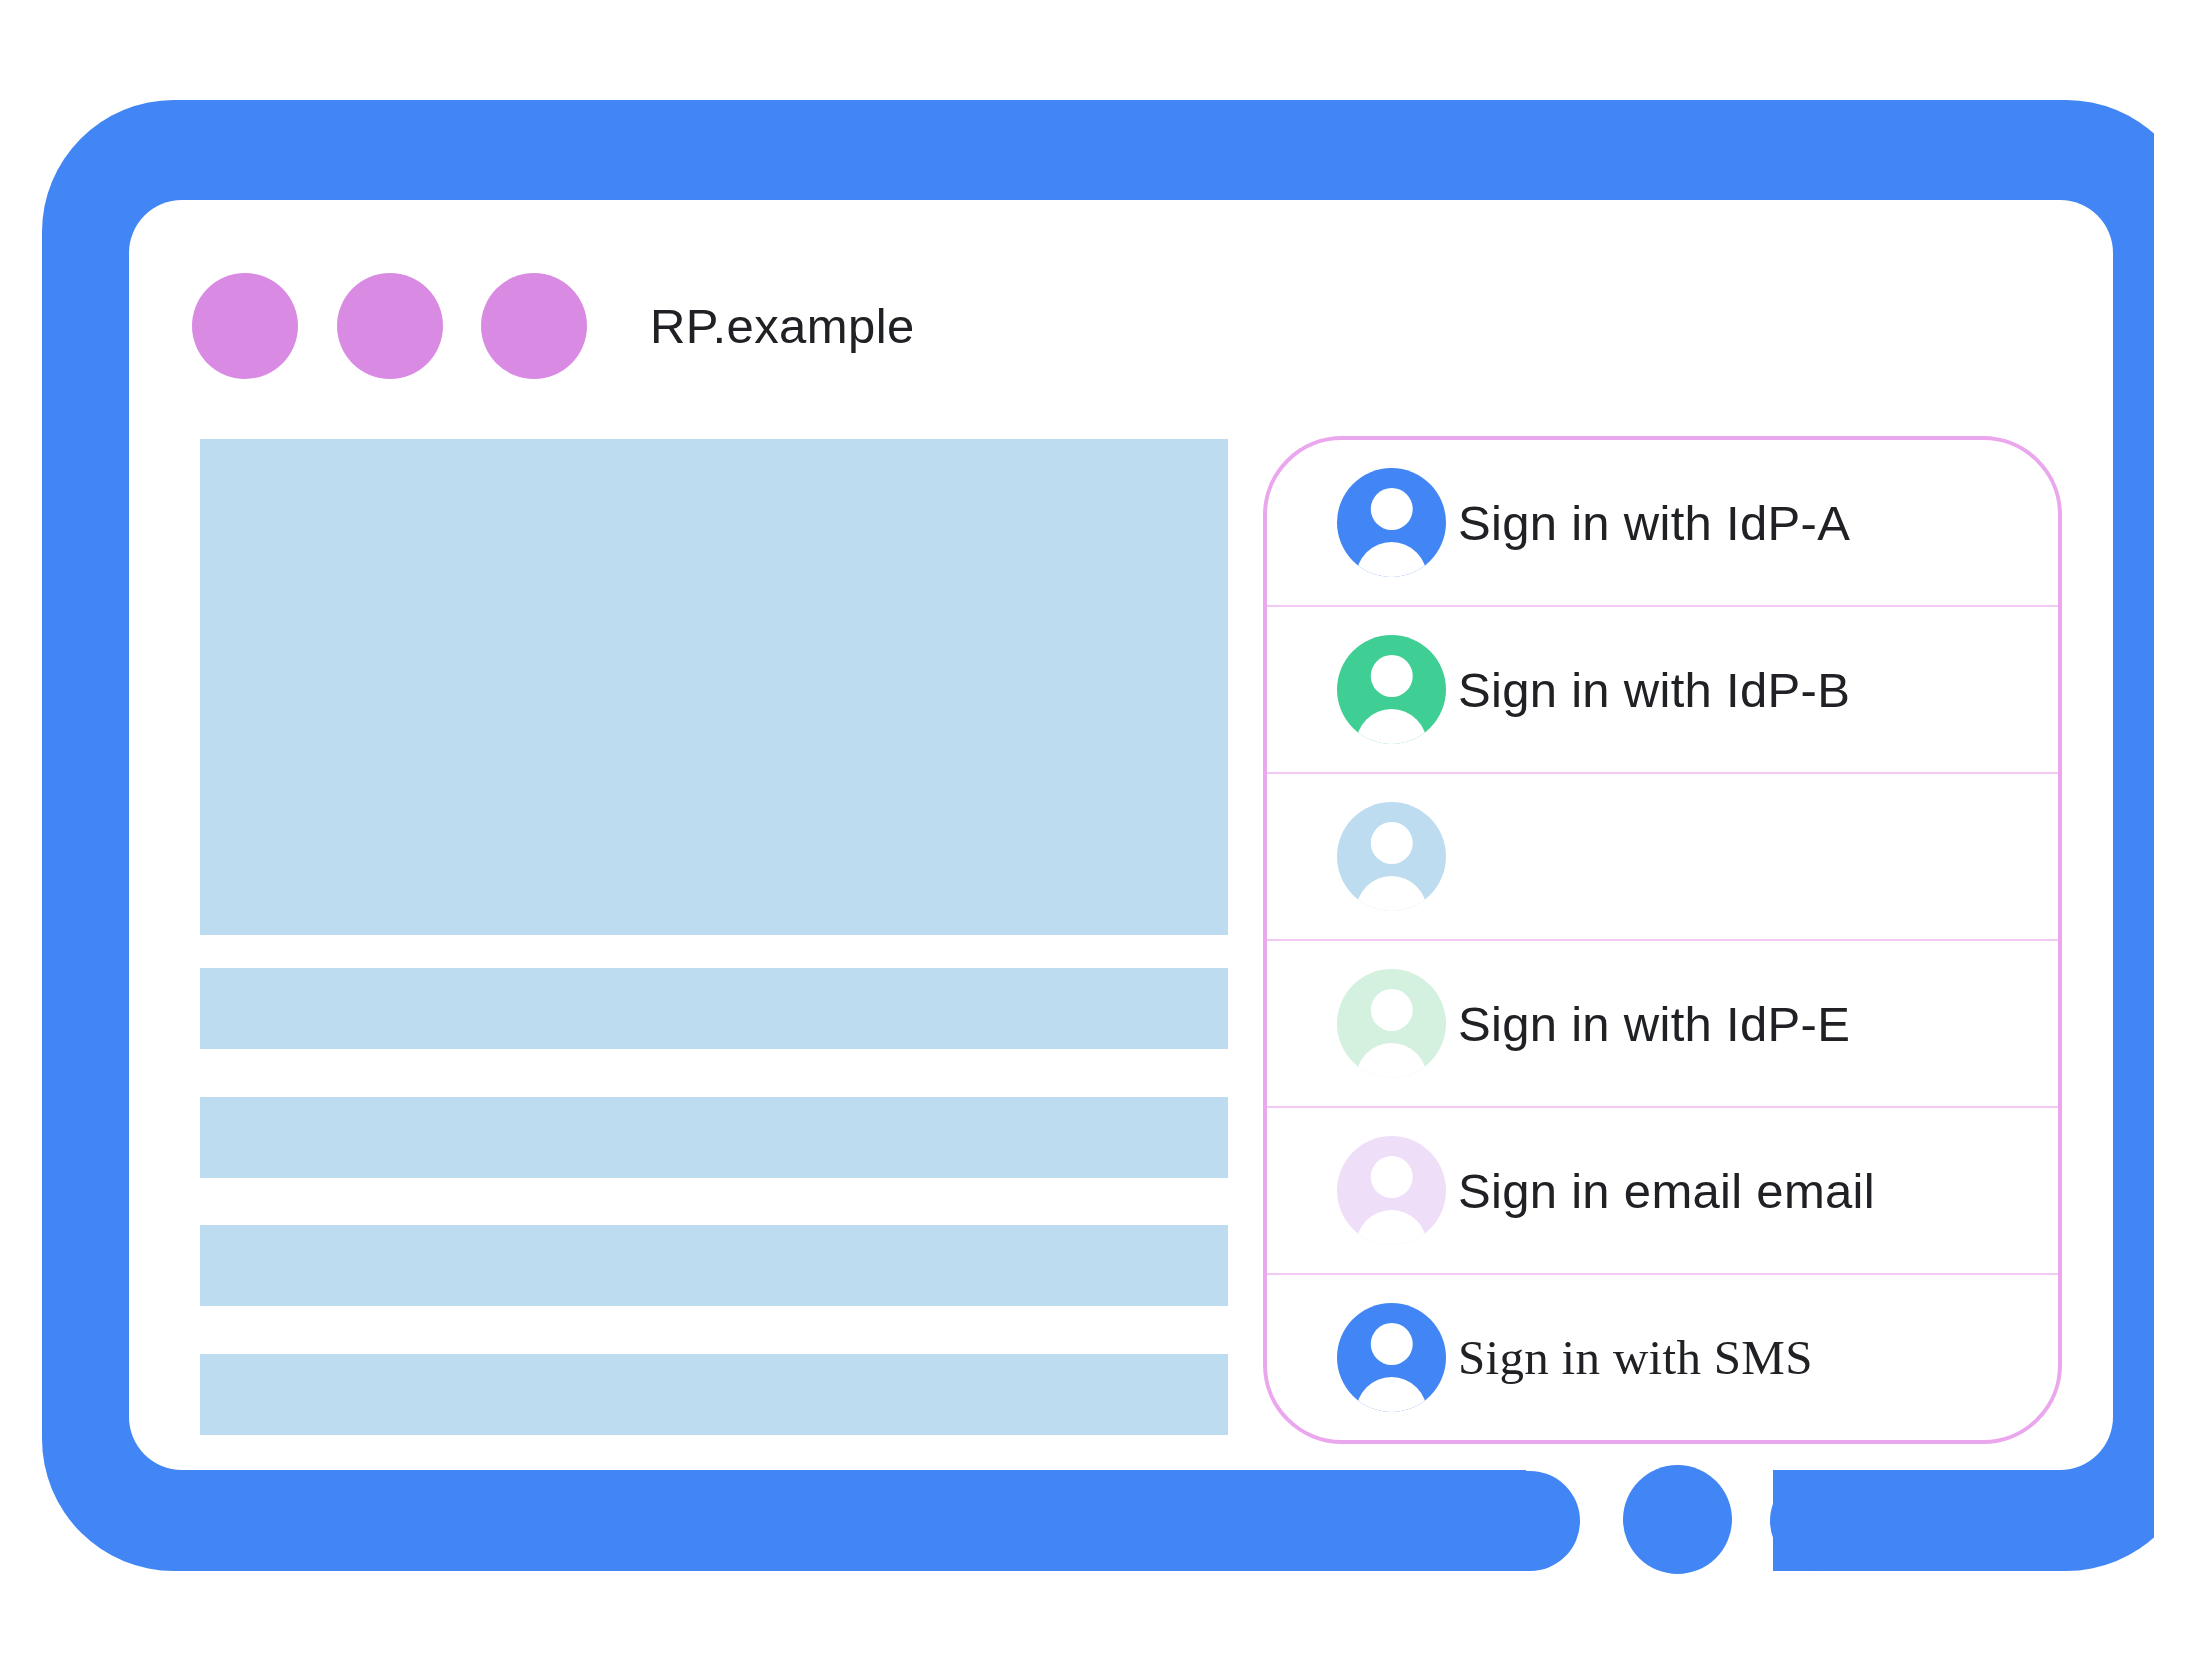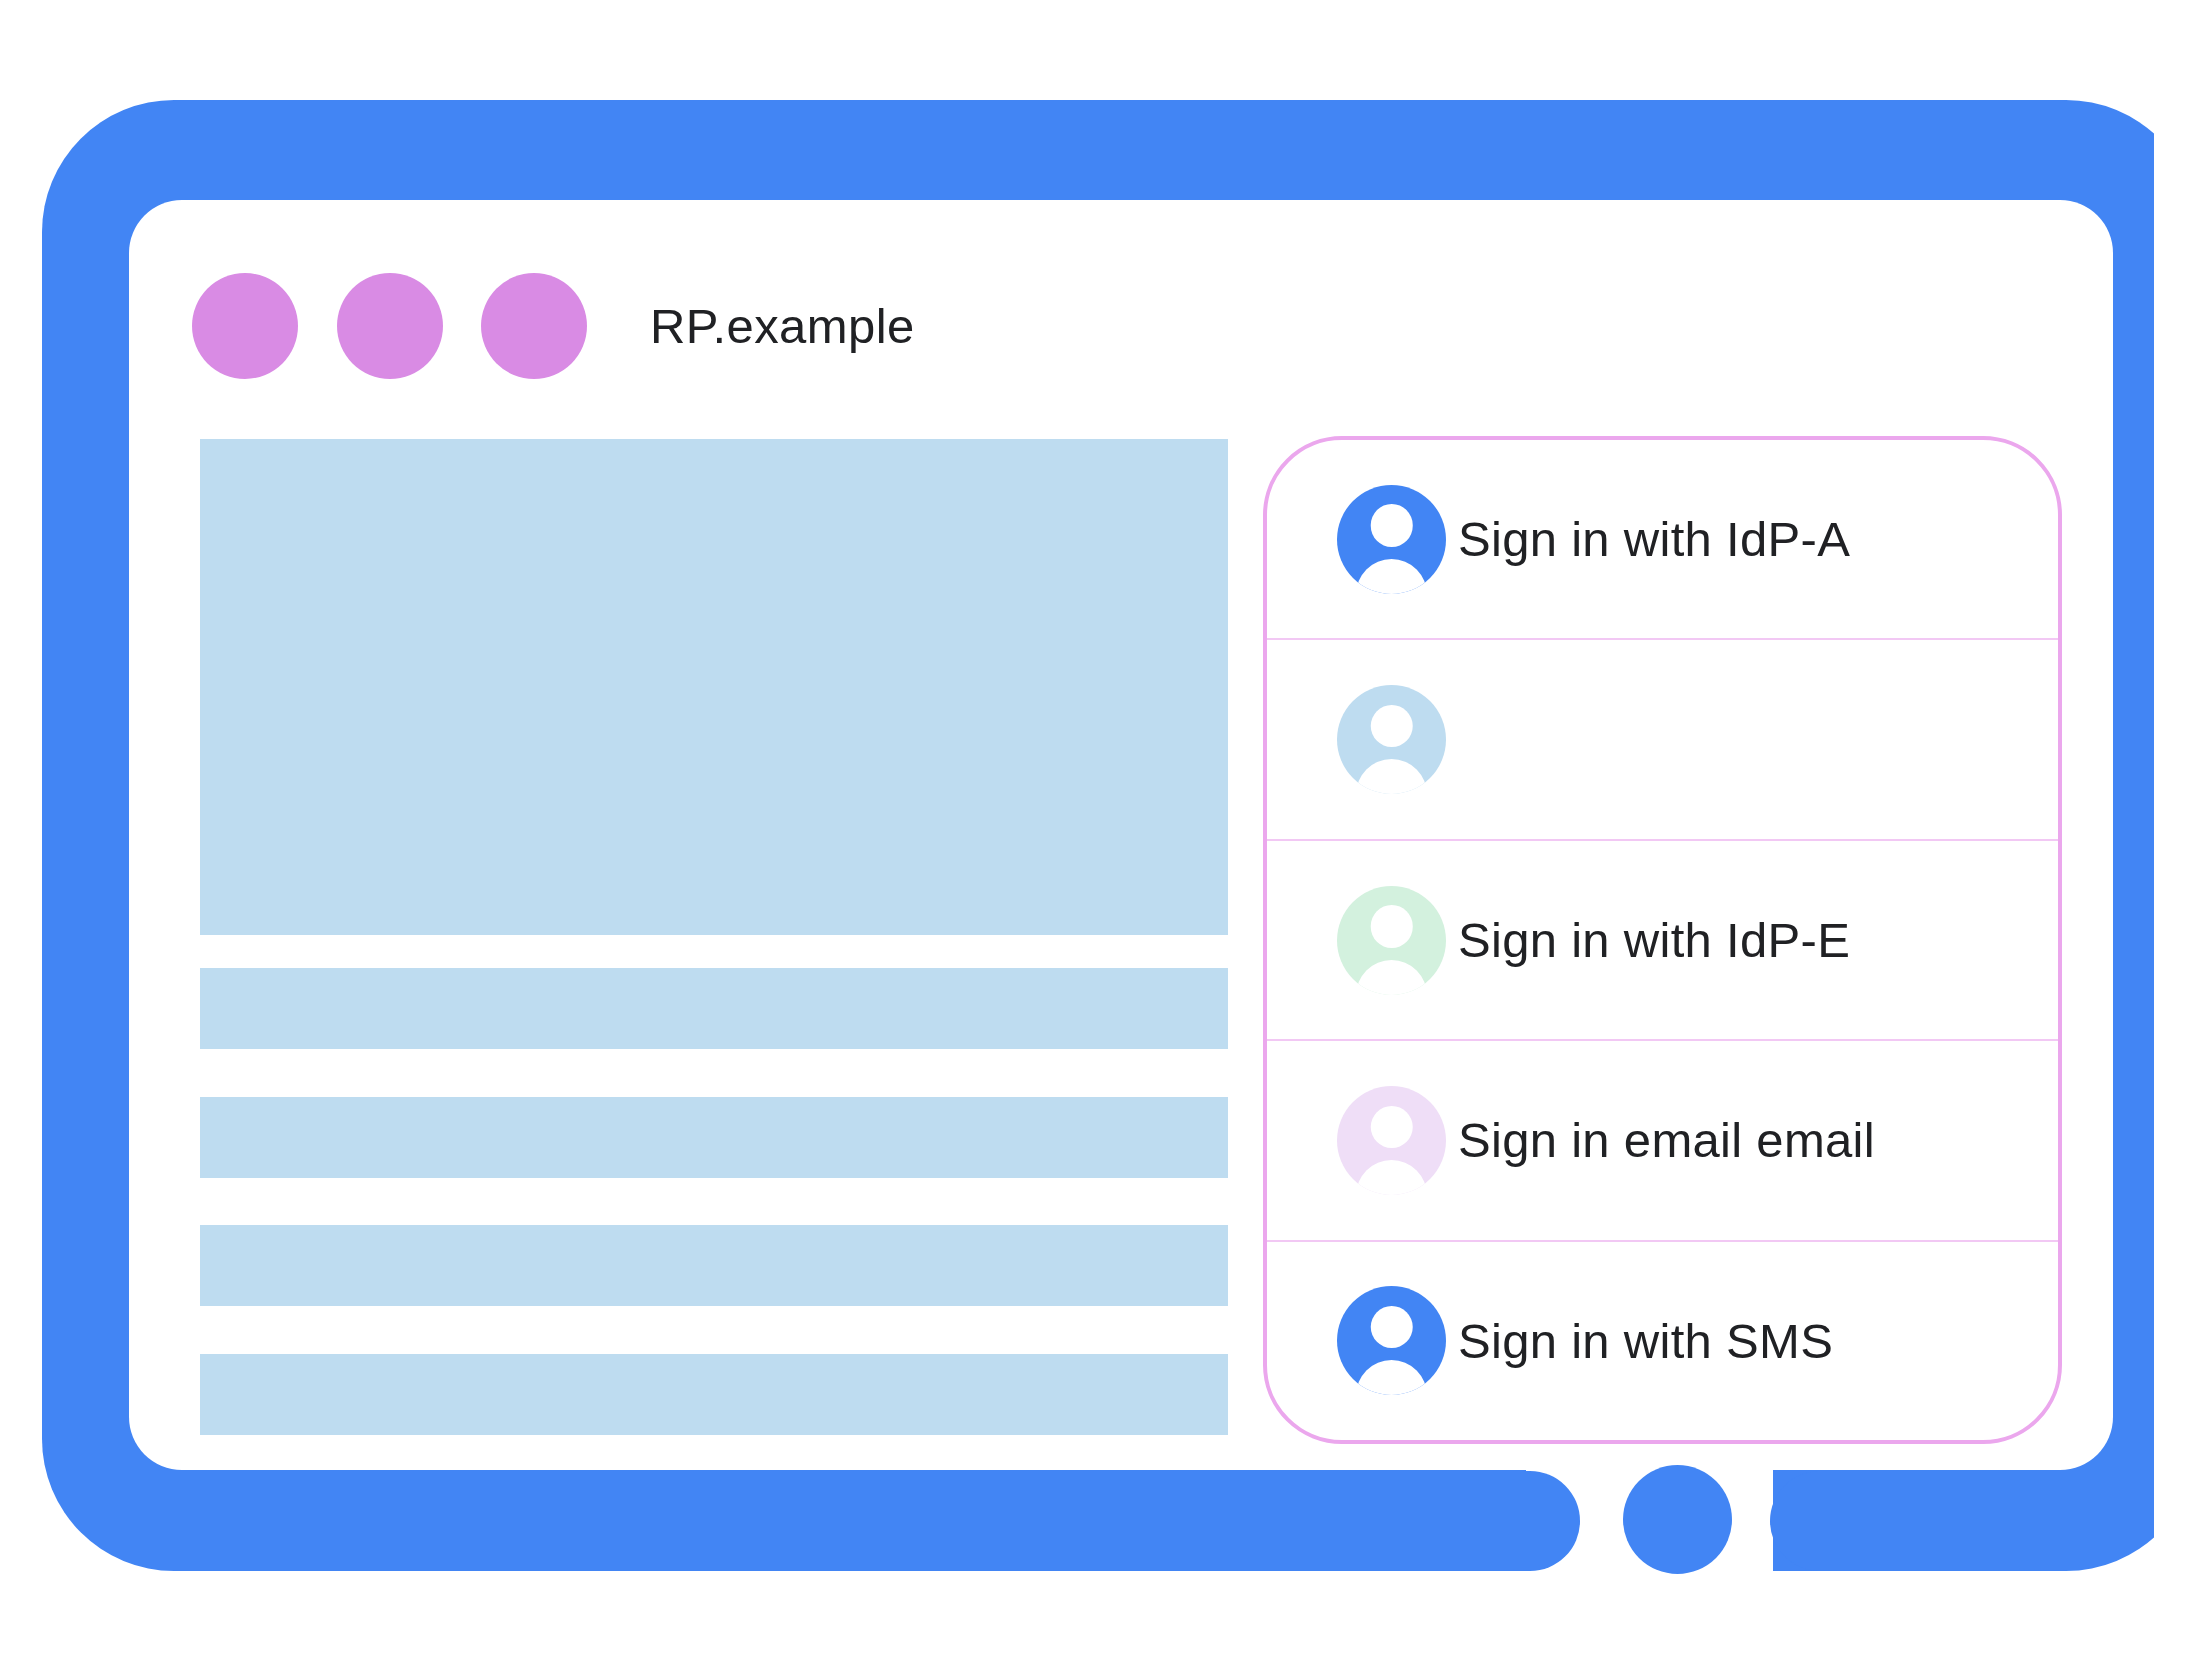--- a/index.html
+++ b/index.html
@@ -68,21 +68,21 @@
     position:absolute; left:1263px; top:436px; width:799px; height:1008px;
     background:#ffffff; border:4.4px solid var(--panel-border,#EBA7ED);
     border-radius:79px; box-sizing:border-box;
     display:flex; flex-direction:column; overflow:hidden;
   }
   .signin-row {
     flex:1 1 0; display:flex; align-items:center;
     padding-left:70px; cursor:pointer;
     border-bottom:2.6px solid var(--panel-divider,#F2C8F4);
   }
-  .signin-row:last-child { border-bottom:none; }
+  .signin-row:last-child { border-bottom:none;font-family:Liberation Serif, serif; }
   .signin-label {
     margin-left:12px; font-size:49px; font-weight:500;
     color:var(--text,#202124); letter-spacing:0.3px; white-space:nowrap;
   }
 
   
   .avatar {
     position:relative; width:109px; height:109px; border-radius:50%;
     overflow:hidden; flex:0 0 auto; background:#cccccc;
   }
@@ -122,20 +122,27 @@
   <div class="signin-dialog">
 
     <div class="signin-row">
       <div class="avatar" style="background: rgb(66, 133, 244);">
         <div class="head"></div>
         <div class="body"></div>
       </div>
       <div class="signin-label">Sign in with IdP-A</div>
     </div>
 
+    <div class="signin-row">
+      <div class="avatar" style="background: rgb(63, 206, 148);">
+        <div class="head"></div>
+        <div class="body"></div>
+      </div>
+      <div class="signin-label">Sign in with IdP-B</div>
+    </div>
 
 
     <div class="signin-row">
       <div class="avatar" style="background: rgb(190, 220, 240);">
         <div class="head"></div>
         <div class="body"></div>
       </div>
     </div>
 
     <div class="signin-row">

